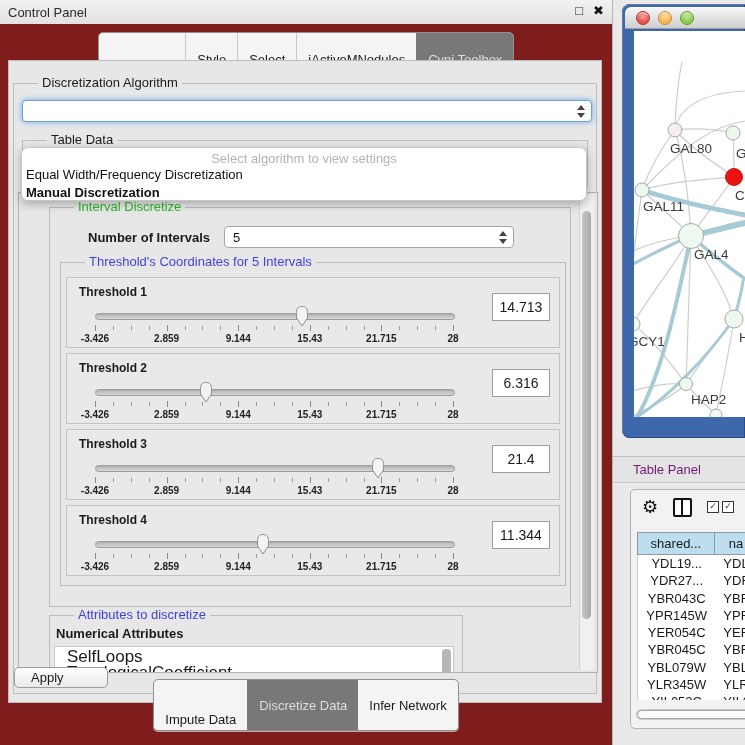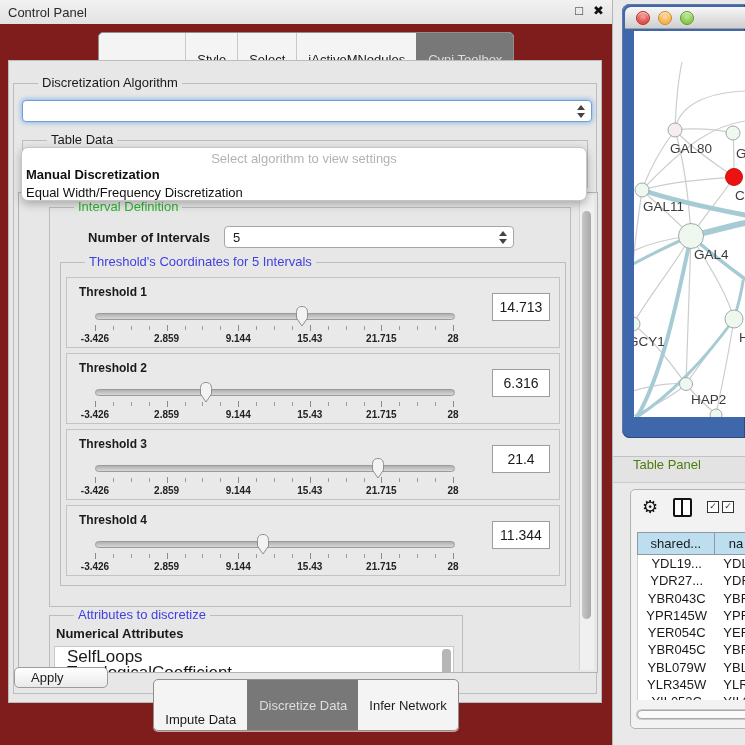--- a/index.html
+++ b/index.html
@@ -66,21 +66,21 @@
   #apply-row{position:absolute;left:0;right:0;bottom:5px;text-align:left;}
   #apply-btn{display:inline-block;min-width:60px;padding:2px 16px;font-size:13px;background:linear-gradient(#ffffff,#e9e9e9);border:1px solid #9c9c9c;border-radius:5px;cursor:default;}
   #bottom-tabbar{position:absolute;left:0;right:0;bottom:14px;display:flex;justify-content:center;}
   
   #net-window{position:absolute;left:622px;top:4px;width:123px;height:434px;background:var(--frame-blue);border-radius:8px 0 0 8px;box-shadow:inset 1px 1px 0 rgba(255,255,255,.25), inset 0 0 0 1px #2c4b84;}
   .nw-titlebar{position:absolute;left:3px;right:0;top:3px;height:22px;border-radius:6px 0 0 0;background:linear-gradient(#f7f7f7,#cfcfcf);border-bottom:1px solid #9e9e9e;display:flex;align-items:center;padding-left:11px;gap:8px;box-sizing:border-box;}
   .light{width:12px;height:12px;border-radius:50%;box-shadow:inset 0 1px 1px rgba(255,255,255,.8);cursor:default;}
   #nw-canvas{position:absolute;left:12px;top:27px;width:111px;height:386px;background:#fff;}
   #nw-canvas svg{display:block;}
   
-  #tp-bar{position:absolute;left:613px;top:456px;width:132px;height:27px;background:#e3e3e3;border-top:1px solid #c2c2c2;border-bottom:1px solid #cacaca;display:flex;align-items:flex-start;font-size:13px;color:#4d7c0f;padding-left:20px;box-sizing:border-box;}
+  #tp-bar{position:absolute;left:613px;top:456px;width:132px;height:27px;background:#e3e3e3;border-top:1px solid #c2c2c2;border-bottom:1px solid #cacaca;display:flex;align-items:center;font-size:13px;color:#701a75;padding-left:20px;box-sizing:border-box;}
   #table-panel{position:absolute;left:622px;top:484px;width:123px;height:261px;background:#e9e9e9;overflow:hidden;}
   #tp-card{position:absolute;left:8px;top:5px;width:130px;height:238px;background:#f2f2f2;border:1px solid #b3b3b3;border-radius:5px;}
   #tp-toolbar{height:34px;display:flex;align-items:center;padding-left:11px;gap:15px;}
   .gear{font-size:18px;color:#111;line-height:18px;cursor:default;}
   .cols-icon{width:15px;height:15px;border:2px solid #111;border-radius:2px;position:relative;cursor:default;background:#fff;}
   .cols-icon::after{content:"";position:absolute;left:6px;top:0;bottom:0;width:2px;background:#111;}
   .cb-pair{display:flex;gap:3px;}
   .cb{width:10px;height:10px;border:1.5px solid #333;font-size:9px;line-height:9px;text-align:center;color:#333;background:#fff;cursor:default;}
   #tp-table{position:absolute;left:6px;top:42px;right:-12px;}
   .th-row{display:flex;height:23px;}
@@ -141,21 +141,21 @@
       <div id="td-group" class="group">
         <span class="group-title">Table Data</span>
         <div id="td-combo" class="combo">
           <span>galFiltered.sif default node</span>
           <span class="stepper"></span>
         </div>
       </div>
 
       <div id="viewport">
         <div id="interval-group" class="group">
-          <span class="group-title green">Interval Definition</span>
+          <span class="group-title green">Interval Discretize</span>
           <div class="noi-row">
             <span class="noi-label">Number of Intervals</span>
             <div id="noi-combo" class="combo">
               <span>5</span>
               <span class="stepper"></span>
             </div>
           </div>
           <div id="thr-group" class="group">
             <span class="group-title blue">Threshold's Coordinates for 5 Intervals</span>
             <div id="thr-list">
@@ -330,22 +330,22 @@
       </div>
 
       <div id="apply-row">
         <span id="apply-btn">Apply</span>
       </div>
     </div>
 
     <div id="algo-popup">
       <div class="popup-placeholder">Select algorithm to view settings</div>
       <div id="popup-options">
+          <div class="popup-opt ">Equal Width/Frequency Discretization</div>
           <div class="popup-opt hl">Manual Discretization</div>
-          <div class="popup-opt ">Equal Width/Frequency Discretization</div>
         </div>
     </div>
   </div>
 
   <div id="bottom-tabbar">
     <div class="capsule" id="bottom-tabs">
         <div class="seg ">
           <span>Impute Data</span>
         </div>
         <div class="seg sel">

